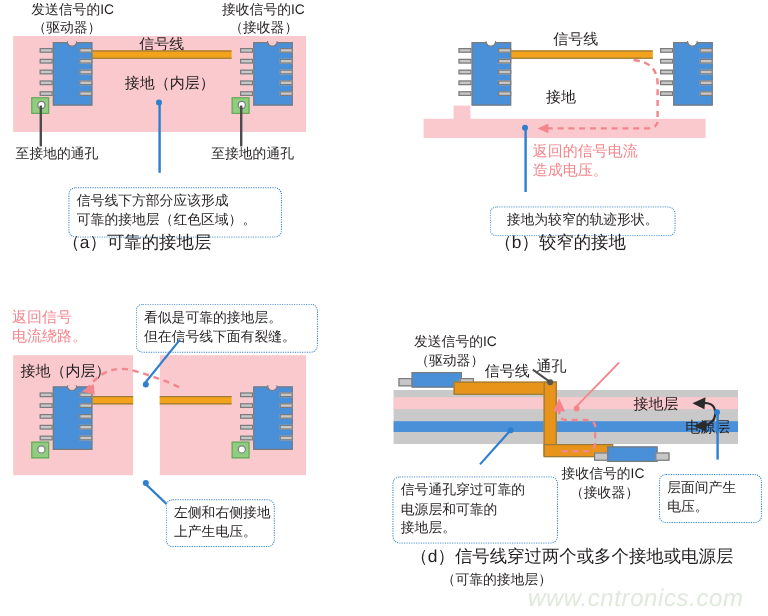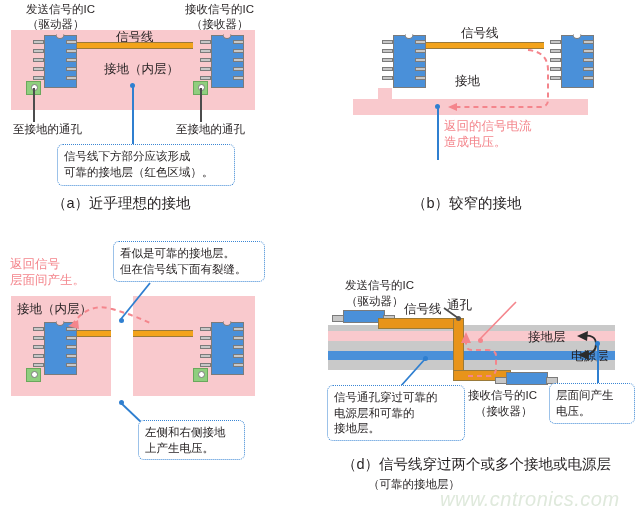--- a/index.html
+++ b/index.html
@@ -20,20 +20,21 @@
     position:absolute;
     border:1.6px dotted #3a86d4;
     border-radius:6px;
     background:#ffffff;
     color:#231f20;
     font-size:11.5px;
     line-height:1.35;
     padding:4px 6px 5px 6px;
     white-space:pre;
     box-sizing:border-box;
+    margin-top:12px;
   }
   .leader{position:absolute;background:#2f7fd0;}
   .leader.v{width:1.6px;}
   .dot{position:absolute;width:5px;height:5px;border-radius:50%;background:#2f7fd0;}
   .dotdk{position:absolute;width:5px;height:5px;border-radius:50%;background:#555;}
 
   
   .plane{position:absolute;background:#f9c9cd;}
   .gap{position:absolute;background:#ffffff;}
 
@@ -127,21 +128,21 @@
   <div class="vialine" style="left:200px;top:88px;height:34px;"></div>
 
   <div class="txt t12" style="left:13px;top:122px;">至接地的通孔</div>
   <div class="txt t12" style="left:176px;top:122px;">至接地的通孔</div>
 
   <div class="dot" style="left:130px;top:83px;"></div>
   <div class="leader v" style="left:132px;top:86px;height:58px;"></div>
   <div class="callout" style="left:57px;top:144px;width:178px;height:42px;">信号线下方部分应该形成
 可靠的接地层（红色区域）。</div>
 
-  <div class="txt cap" style="left:52px;top:194px;">（a）近乎理想的接地</div>
+  <div class="txt cap" style="left:52px;top:194px;">（a）可靠的接地层</div>
 </div>
 
 <div class="panel" style="left:320px;top:0;width:320px;height:230px;">
 
   <div class="txt t13" style="left:141px;top:26px;">信号线</div>
 
   <div class="plane" style="left:58px;top:88px;width:14px;height:14px;"></div>
   <div class="plane" style="left:33px;top:99px;width:235px;height:16px;"></div>
 
   <div class="trace" style="left:102px;top:42px;width:122px;height:7px;"></div>
@@ -182,31 +183,32 @@
     <path d="M 208 50 Q 228 52 228 70 L 228 100 Q 228 107 220 107 L 130 107" fill="none" stroke="#f4858c" stroke-width="2" stroke-dasharray="5,4"></path>
     <polygon points="128,107 137,103 137,111" fill="#f4858c"></polygon>
   </svg>
 
   <div class="dot" style="left:115px;top:104px;"></div>
   <div class="leader v" style="left:117px;top:108px;height:52px;"></div>
 
   <div class="txt t13 red" style="left:124px;top:119px;">返回的信号电流
 造成电压。</div>
 
+  <div class="callout" style="left:88px;top:160px;width:155px;height:25px;text-align:center;">接地为较窄的轨迹形状。</div>
 
   <div class="txt cap" style="left:92px;top:194px;">（b）较窄的接地</div>
 </div>
 
 <div class="panel" style="left:0;top:230px;width:320px;height:283px;">
 
   <div class="callout" style="left:113px;top:11px;width:152px;height:41px;">看似是可靠的接地层。
 但在信号线下面有裂缝。</div>
 
   <div class="txt t13 red" style="left:10px;top:27px;">返回信号
-层面间产生。</div>
+电流绕路。</div>
 
   <div class="plane" style="left:11px;top:66px;width:100px;height:100px;"></div>
   <div class="plane" style="left:133px;top:66px;width:122px;height:100px;"></div>
 
   <div class="txt t13" style="left:17px;top:72px;">接地（内层）</div>
 
   <div class="trace" style="left:73px;top:100px;width:120px;height:7px;"></div>
 
   <div class="ic" style="left:33px;top:92px;width:33px;height:53px;">
     <div class="body"></div>
@@ -252,21 +254,21 @@
 
   <div class="dot" style="left:119px;top:88px;"></div>
   <svg style="left:0;top:0;width:320px;height:283px;">
     <line x1="121" y1="89" x2="150" y2="53" stroke="#2f7fd0" stroke-width="1.8"></line>
   </svg>
 
   <div class="dot" style="left:119px;top:170px;"></div>
   <svg style="left:0;top:0;width:320px;height:283px;">
     <line x1="121" y1="173" x2="142" y2="193" stroke="#2f7fd0" stroke-width="1.8"></line>
   </svg>
-  <div class="callout" style="left:138px;top:190px;width:107px;height:40px;">左侧和右侧接地
+  <div class="callout" style="left:138px;top:174px;width:91px;height:40px;">左侧和右侧接地
 上产生电压。</div>
 
 </div>
 
 <div class="panel" style="left:320px;top:230px;width:320px;height:283px;">
 
   <div class="txt t12" style="left:25px;top:48px;">发送信号的IC</div>
   <div class="txt t12" style="left:26px;top:64px;">（驱动器）</div>
   <div class="txt t13" style="left:84px;top:72px;">信号线</div>
   <div class="txt t13" style="left:127px;top:68px;">通孔</div>

